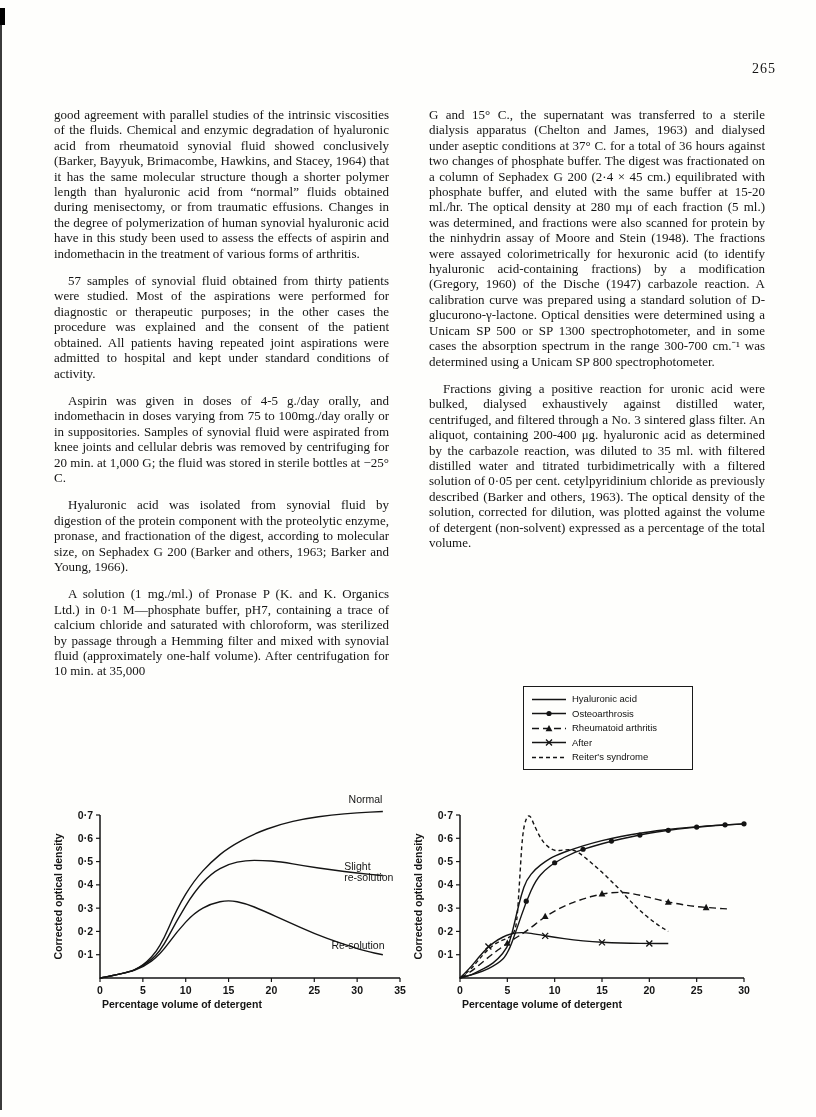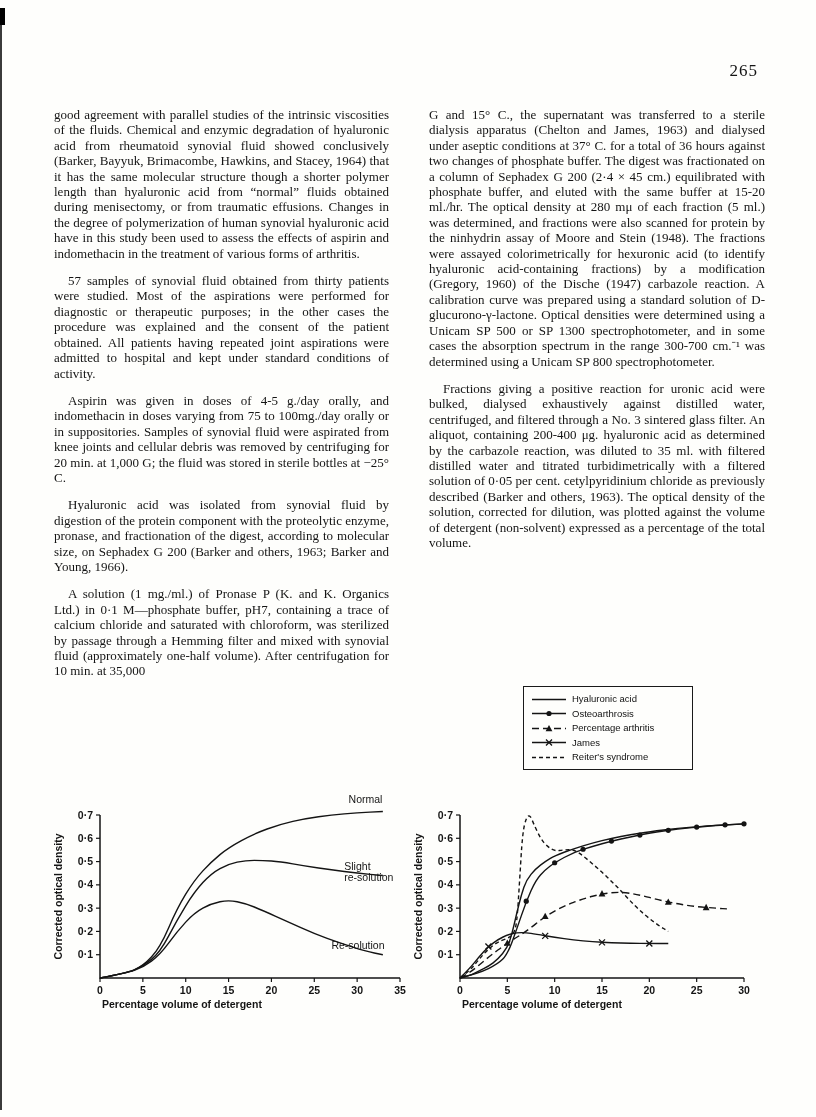--- a/index.html
+++ b/index.html
@@ -8,21 +8,21 @@
     position:relative; width:816px; height:1117px; background:#fefefdf0;
     background:#fefefc; font-family:"Liberation Serif", serif; color:#141414;
     overflow:hidden;
   }
   .edge-line { position:absolute; left:0; top:10px; width:2px; height:1100px; background:rgba(10,10,10,.8); }
   .edge-blob { position:absolute; left:0; top:8px; width:5px; height:17px; background:#000; }
   .header-title {
     position:absolute; top:61px; left:0; width:780px; text-align:center;
     font-style:italic; font-size:15.5px; letter-spacing:1.6px; white-space:nowrap;
   }
-  .page-number { position:absolute; top:61px; right:58px; font-size:17px; letter-spacing:1px; }
+  .page-number { position:absolute; top:61px; right:40px; font-size:14px; letter-spacing:1px; }
   .col { position:absolute; font-size:13px; line-height:15.4px; text-align:justify; }
   .col-left  { left:42px;  top:95px; width:359px; }
   .col-right { left:417px; top:95px; width:360px; }
   .col p { margin:12px; }
   .col p.indent { text-indent:14px; }
   .section-heading { text-align:center; font-weight:bold; font-size:13px; margin:8px 0 6px 0; }
   .legend-box {
     position:absolute; left:523px; top:686px; width:170px;
     border:1.5px solid #1a1a1a; background:#fefefc;
     padding:6px 7px; display:flex; flex-direction:column; gap:2.5px;
@@ -73,28 +73,28 @@
           <line x1="1" y1="5.5" x2="35" y2="5.5" stroke="#141414" stroke-width="1.3"></line>
           <circle cx="18" cy="5.5" r="2.6" fill="#141414"></circle>
         </svg>
         <span>Osteoarthrosis</span>
       </div>
       <div class="legend-item">
         <svg width="36" height="11">
           <line x1="1" y1="5.5" x2="35" y2="5.5" stroke="#141414" stroke-width="1.3" stroke-dasharray="7,4"></line>
           <polygon points="18,1.9 21.4,8.2 14.6,8.2" fill="#141414"></polygon>
         </svg>
-        <span>Percentage arthritis</span>
+        <span>Rheumatoid arthritis</span>
       </div>
       <div class="legend-item">
         <svg width="36" height="11">
           <line x1="1" y1="5.5" x2="35" y2="5.5" stroke="#141414" stroke-width="1.3"></line>
           <path d="M15,2.5L21,8.5M15,8.5L21,2.5" stroke="#141414" stroke-width="1.3" fill="none"></path>
         </svg>
-        <span>James</span>
+        <span>After</span>
       </div>
       <div class="legend-item">
         <svg width="36" height="11">
           <line x1="1" y1="5.5" x2="35" y2="5.5" stroke="#141414" stroke-width="1.3" stroke-dasharray="4,3"></line>
         </svg>
         <span>Reiter's syndrome</span>
       </div>
     </div>
 
   <svg id="fig1-svg" class="figure-svg fig1-svg" width="382" height="245">

